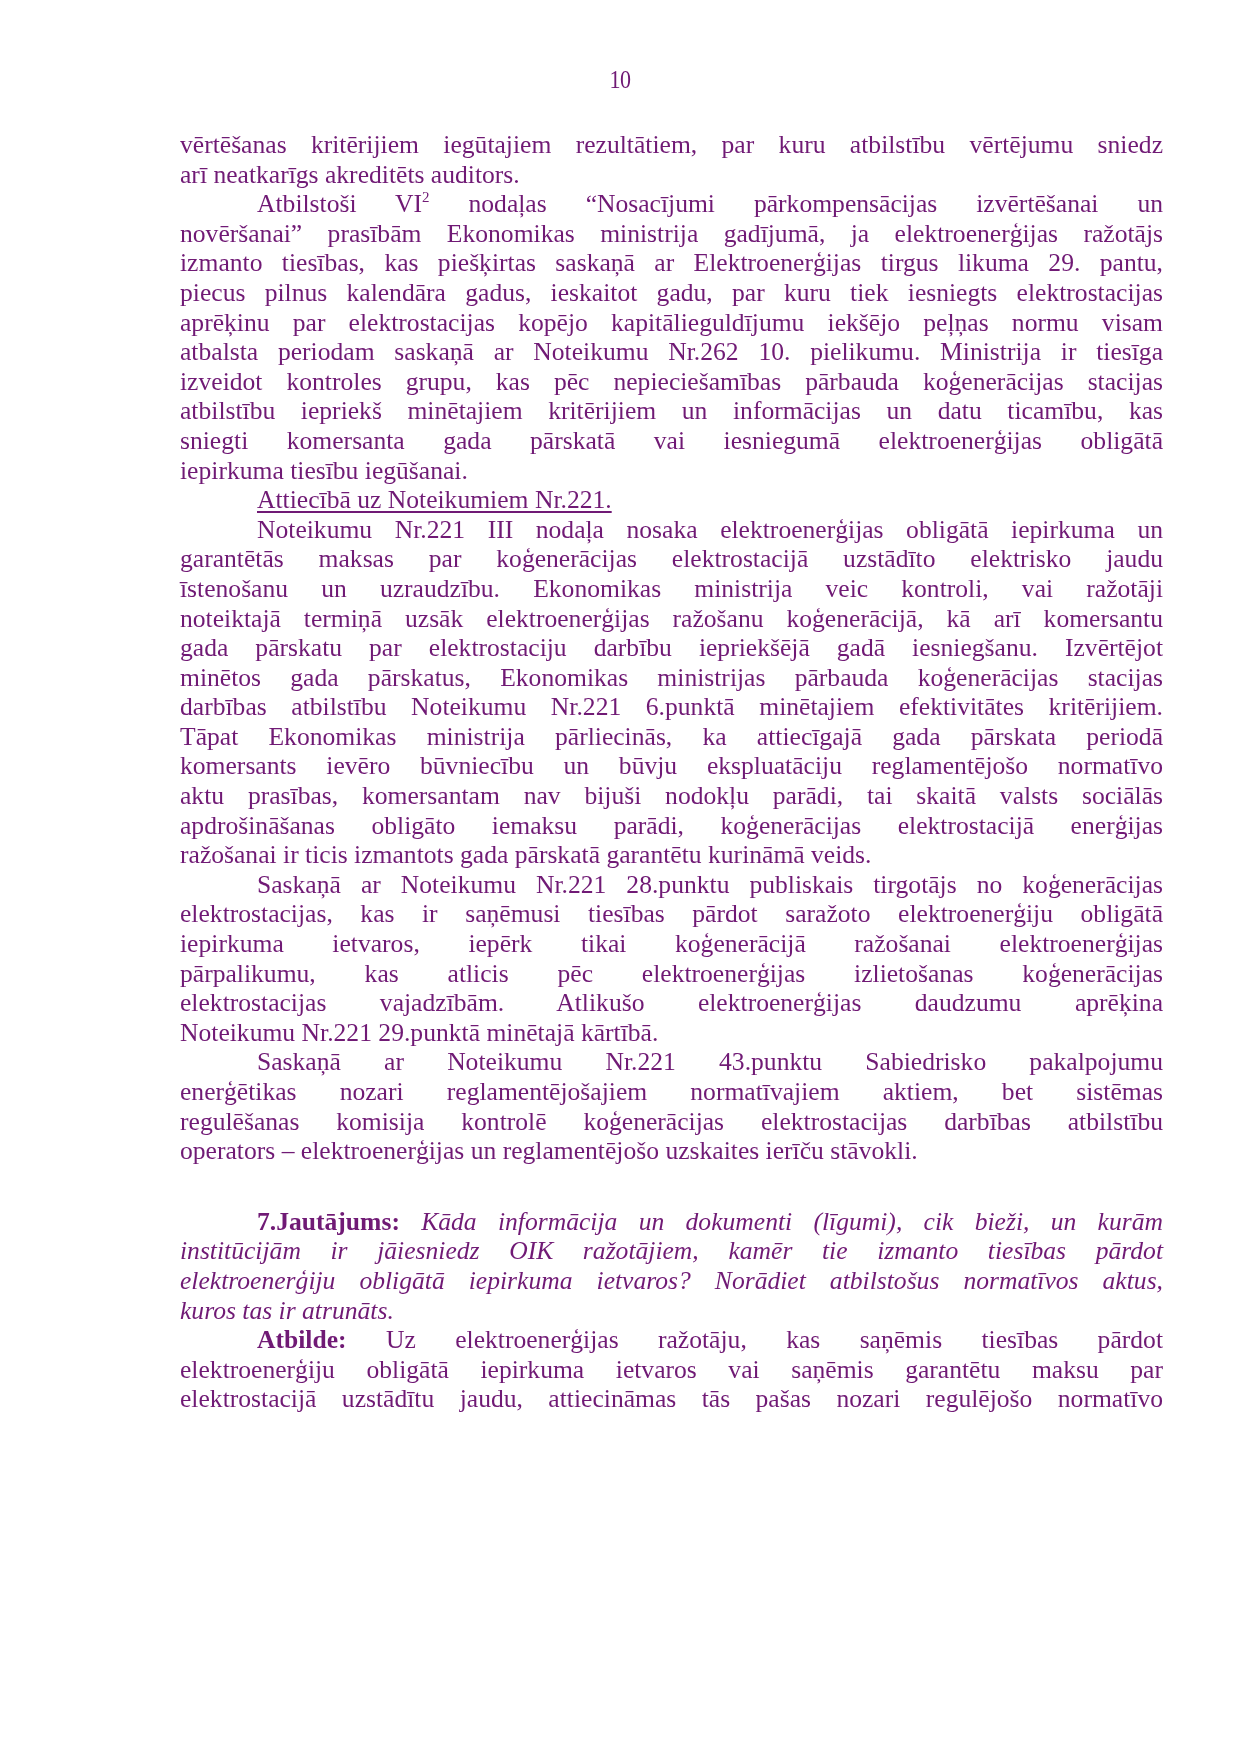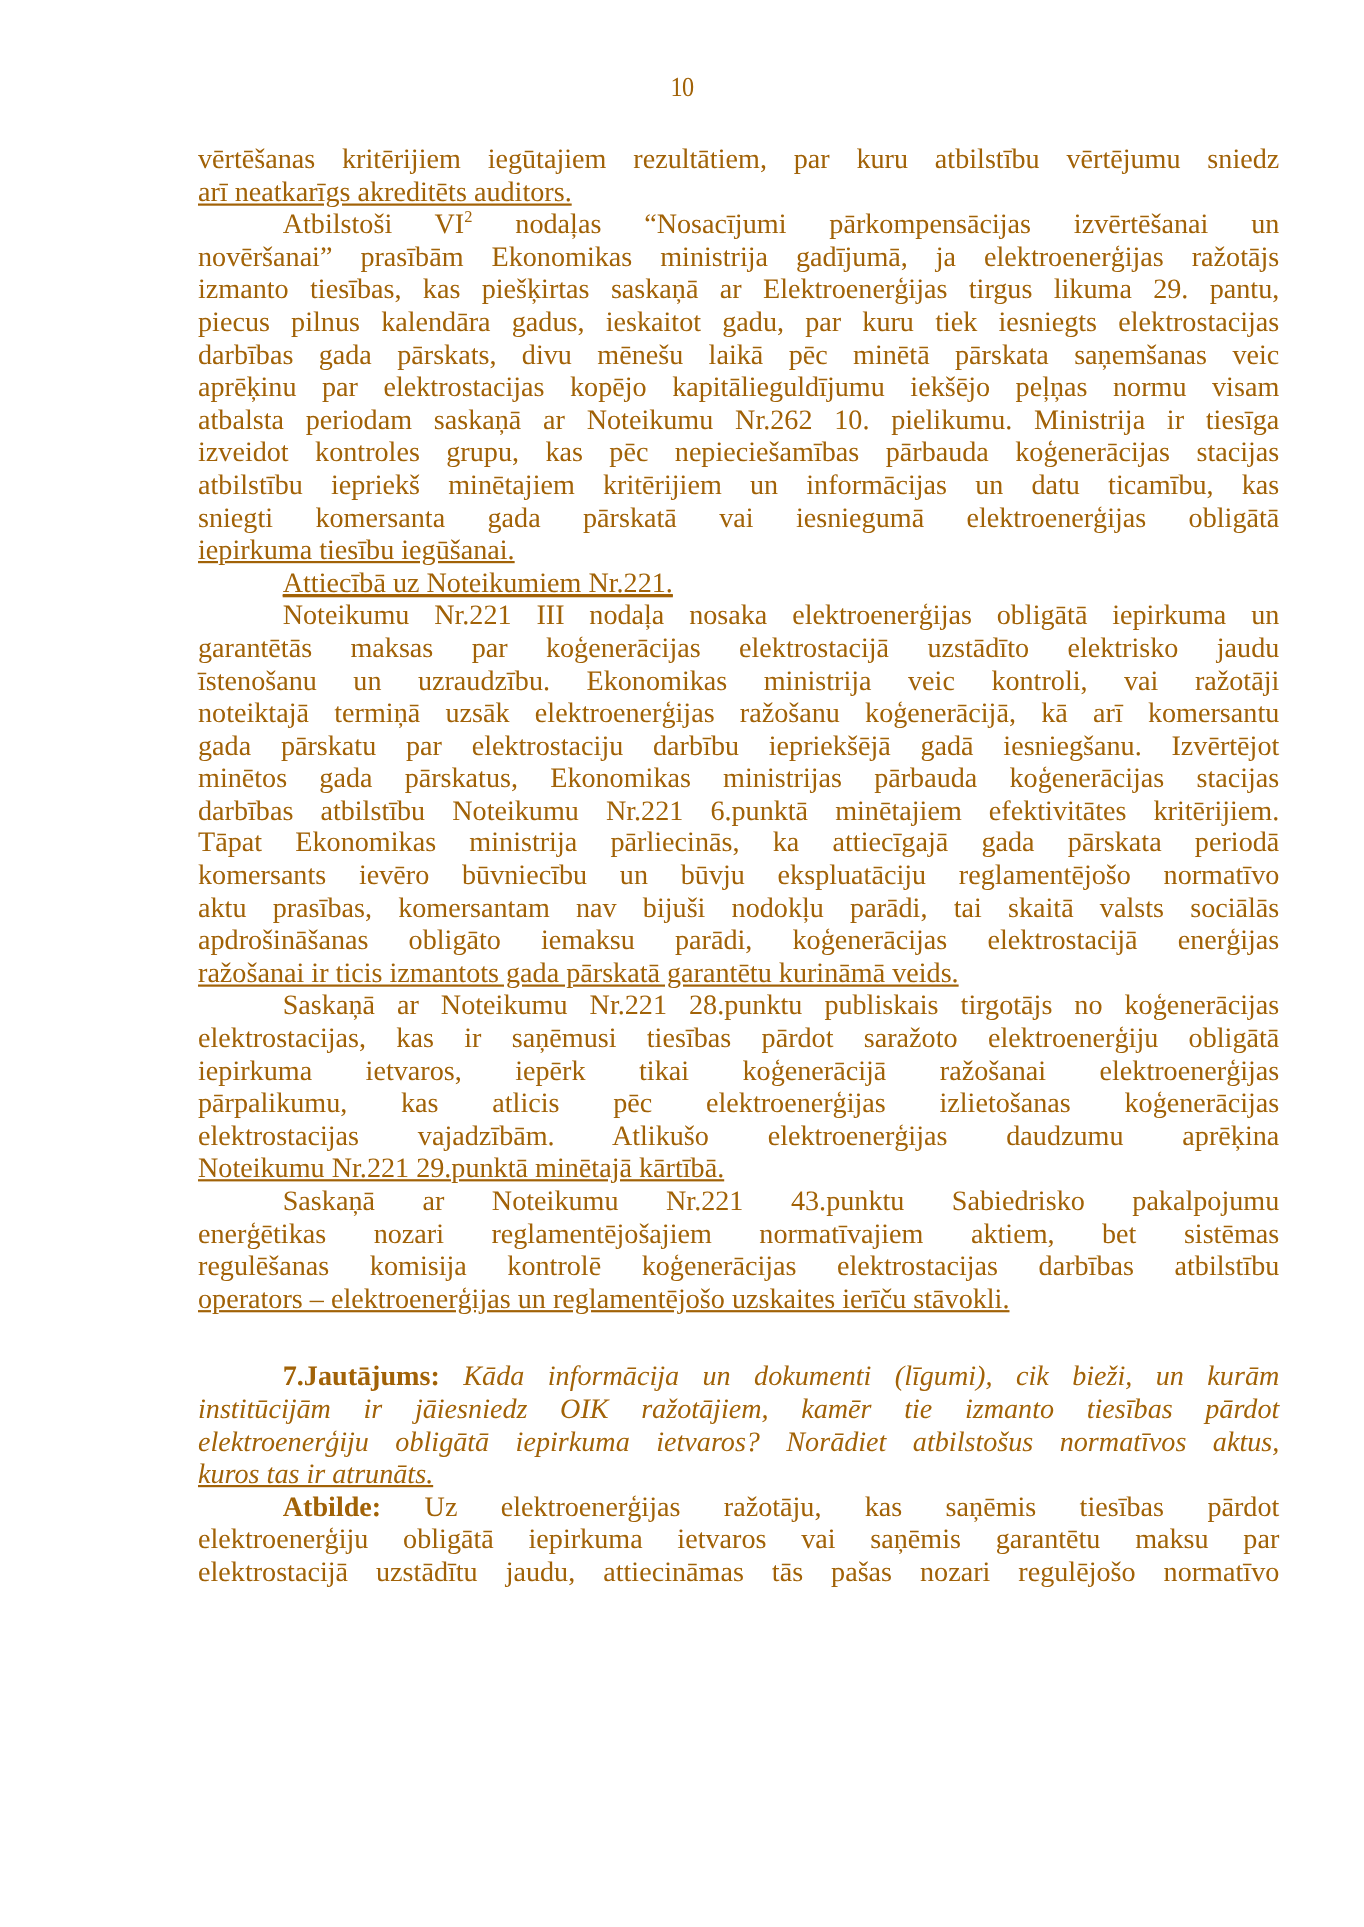--- a/index.html
+++ b/index.html
@@ -1,31 +1,31 @@
 <!DOCTYPE html>
 <html><head>
 <meta charset="utf-8">
 <style>
   html, body { margin: 0; padding: 0; background: #ffffff; }
   body { width: 1240px; height: 1752px; position: relative; overflow: hidden; }
   .page {
     position: absolute; left: 0; top: 0; width: 1240px; height: 1752px; background: #ffffff;
-    font-family: "Liberation Serif", "DejaVu Serif", serif; color: #a16207;
+    font-family: "Liberation Serif", "DejaVu Serif", serif; color: #701a75;
   }
   .page-number {
     position: absolute; top: 66px; left: 0; width: 1240px; text-align: center;
     font-size: 25px; letter-spacing: -0.5px; transform: scaleX(0.88);
   }
   .body-text { position: absolute; left: 180px; width: 983px; top: 130px; }
   .line {
     display: block; height: 29.6px; line-height: 29.6px; font-size: 25.6px;
     white-space: nowrap; text-align: justify; text-align-last: justify;
     transform-origin: left center;
   }
-  .line.last { text-align-last: left; text-decoration: underline; }
+  .line.last { text-align-last: left; }
   .line.indent { padding-left: 77px; }
   .gap { height: 41px; }
   sup { font-size: 15px; line-height: 0; vertical-align: 10px; }
   .u { text-decoration: underline; text-underline-offset: 3px; }
   .b { font-weight: bold; }
   .i { font-style: italic; }
 </style>
 </head>
 <body>
 
@@ -37,21 +37,20 @@
     <div>
       <span class="line">vērtēšanas kritērijiem iegūtajiem rezultātiem, par kuru atbilstību vērtējumu sniedz</span>
       <span class="line last">arī neatkarīgs akreditēts auditors.</span>
     </div>
 
     <div>
       <span class="line indent"><span>Atbilstoši VI</span><sup>2</sup><span> nodaļas “Nosacījumi pārkompensācijas izvērtēšanai un</span></span>
       <span class="line">novēršanai” prasībām Ekonomikas ministrija gadījumā, ja elektroenerģijas ražotājs</span>
       <span class="line">izmanto tiesības, kas piešķirtas saskaņā ar Elektroenerģijas tirgus likuma 29. pantu,</span>
       <span class="line">piecus pilnus kalendāra gadus, ieskaitot gadu, par kuru tiek iesniegts elektrostacijas</span>
-      <span class="line">darbības gada pārskats, divu mēnešu laikā pēc minētā pārskata saņemšanas veic</span>
       <span class="line">aprēķinu par elektrostacijas kopējo kapitālieguldījumu iekšējo peļņas normu visam</span>
       <span class="line">atbalsta periodam saskaņā ar Noteikumu Nr.262 10. pielikumu. Ministrija ir tiesīga</span>
       <span class="line">izveidot kontroles grupu, kas pēc nepieciešamības pārbauda koģenerācijas stacijas</span>
       <span class="line">atbilstību iepriekš minētajiem kritērijiem un informācijas un datu ticamību, kas</span>
       <span class="line">sniegti komersanta gada pārskatā vai iesniegumā elektroenerģijas obligātā</span>
       <span class="line last">iepirkuma tiesību iegūšanai.</span>
     </div>
 
     <span class="line indent last"><span class="u">Attiecībā uz Noteikumiem Nr.221.</span></span>
 

